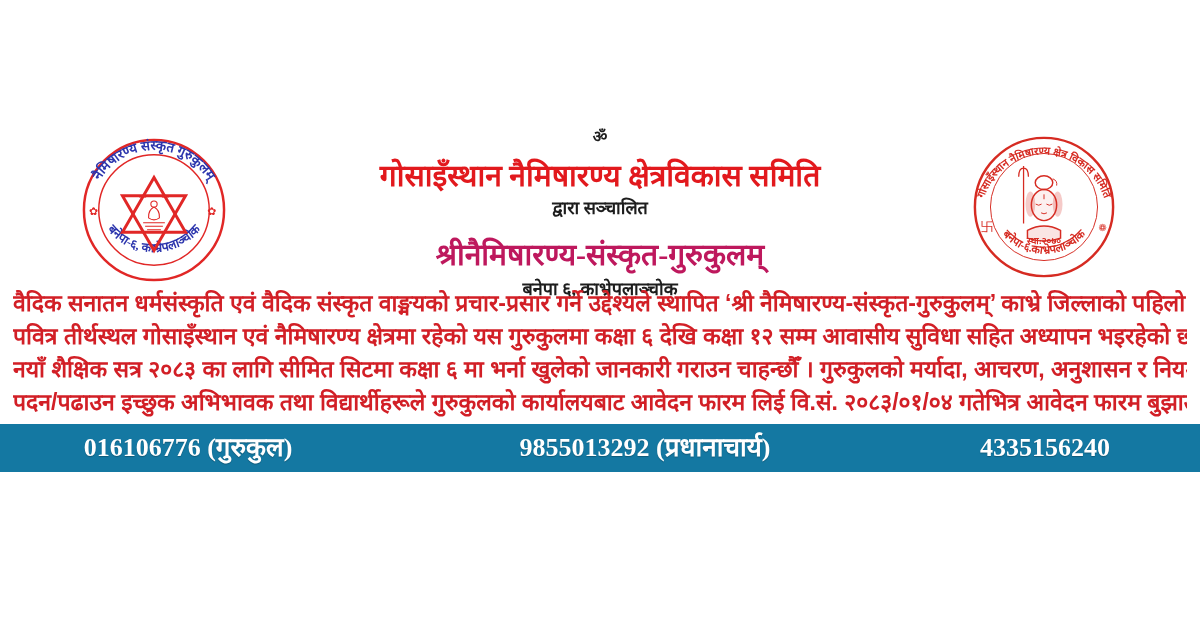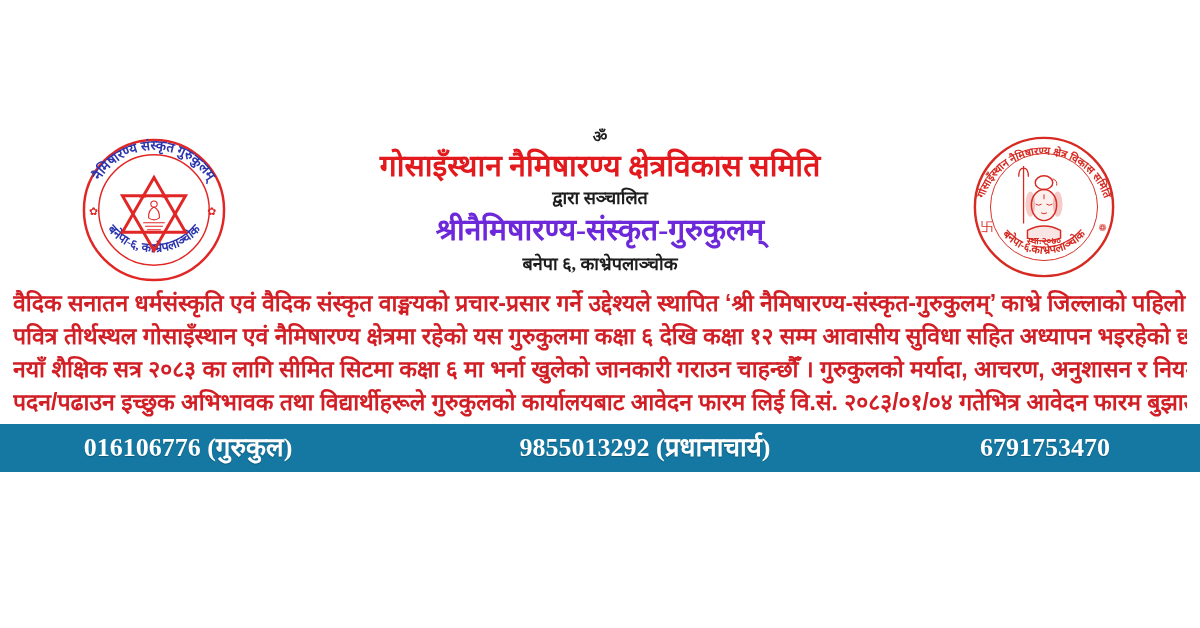--- a/index.html
+++ b/index.html
@@ -16,23 +16,23 @@
   
   .header {
     position: absolute;
     left: 0; right: 0; top: 128px;
     text-align: center;
     font-family: "Liberation Serif", "DejaVu Serif", serif;
     color: #1d1d1d;
   }
   .om        { font-size: 16px; line-height: 18px; font-weight: bold; }
   .motto     { font-size: 19px; line-height: 24px; font-weight: bold; margin-top: 2px; }
-  .committee { font-size: 30px; line-height: 36px; font-weight: bold; color: #e2191d; margin-top: 2px; }
+  .committee { font-size: 30px; line-height: 36px; font-weight: bold; color: #e2191d; margin-top: 12px; }
   .operated  { font-size: 18px; line-height: 24px; font-weight: bold; margin-top: 2px; }
-  .school    { font-size: 30px; line-height: 36px; font-weight: bold; color: #6d28d9; margin-top: 2px; }
+  .school    { font-size: 30px; line-height: 36px; font-weight: bold; color: #be185d; margin-top: 17px; }
   .address   { font-size: 18px; line-height: 24px; font-weight: bold; margin-top: 4px; }
 
   
   .logo { position: absolute; }
   .logo-left  { left: 76px;  top: 136px; width: 156px; height: 148px; }
   .logo-right { left: 968px; top: 134px; width: 152px; height: 146px; }
 
   
   .body-text {
     position: absolute;
@@ -167,16 +167,16 @@
   <div class="body-text">
     <div class="body-line">वैदिक सनातन धर्मसंस्कृति एवं वैदिक संस्कृत वाङ्मयको प्रचार-प्रसार गर्ने उद्देश्यले स्थापित ‘श्री नैमिषारण्य-संस्कृत-गुरुकुलम्’ काभ्रे जिल्लाको पहिलो गुरुकुल हो ।</div>
     <div class="body-line">पवित्र तीर्थस्थल गोसाइँस्थान एवं नैमिषारण्य क्षेत्रमा रहेको यस गुरुकुलमा कक्षा ६ देखि कक्षा १२ सम्म आवासीय सुविधा सहित अध्यापन भइरहेको छ । यस गुरुकुलमा</div>
     <div class="body-line">नयाँ शैक्षिक सत्र २०८३ का लागि सीमित सिटमा कक्षा ६ मा भर्ना खुलेको जानकारी गराउन चाहन्छौँ ।  गुरुकुलको मर्यादा, आचरण, अनुशासन र नियममा रही संस्कृत</div>
     <div class="body-line">पदन/पढाउन इच्छुक अभिभावक तथा विद्यार्थीहरूले गुरुकुलको कार्यालयबाट आवेदन फारम लिई वि.सं. २०८३/०१/०४ गतेभित्र आवेदन फारम बुझाउनु हुन सूचित गरिन्छ ।</div>
   </div>
 
   <div class="footer-bar">
     <span class="contact contact-1">016106776 (गुरुकुल)</span>
     <span class="contact contact-2">9855013292 (प्रधानाचार्य)</span>
-    <span class="contact contact-3">6791753470</span>
+    <span class="contact contact-3">4335156240</span>
   </div>
 
 </div>
 
 </body></html>

